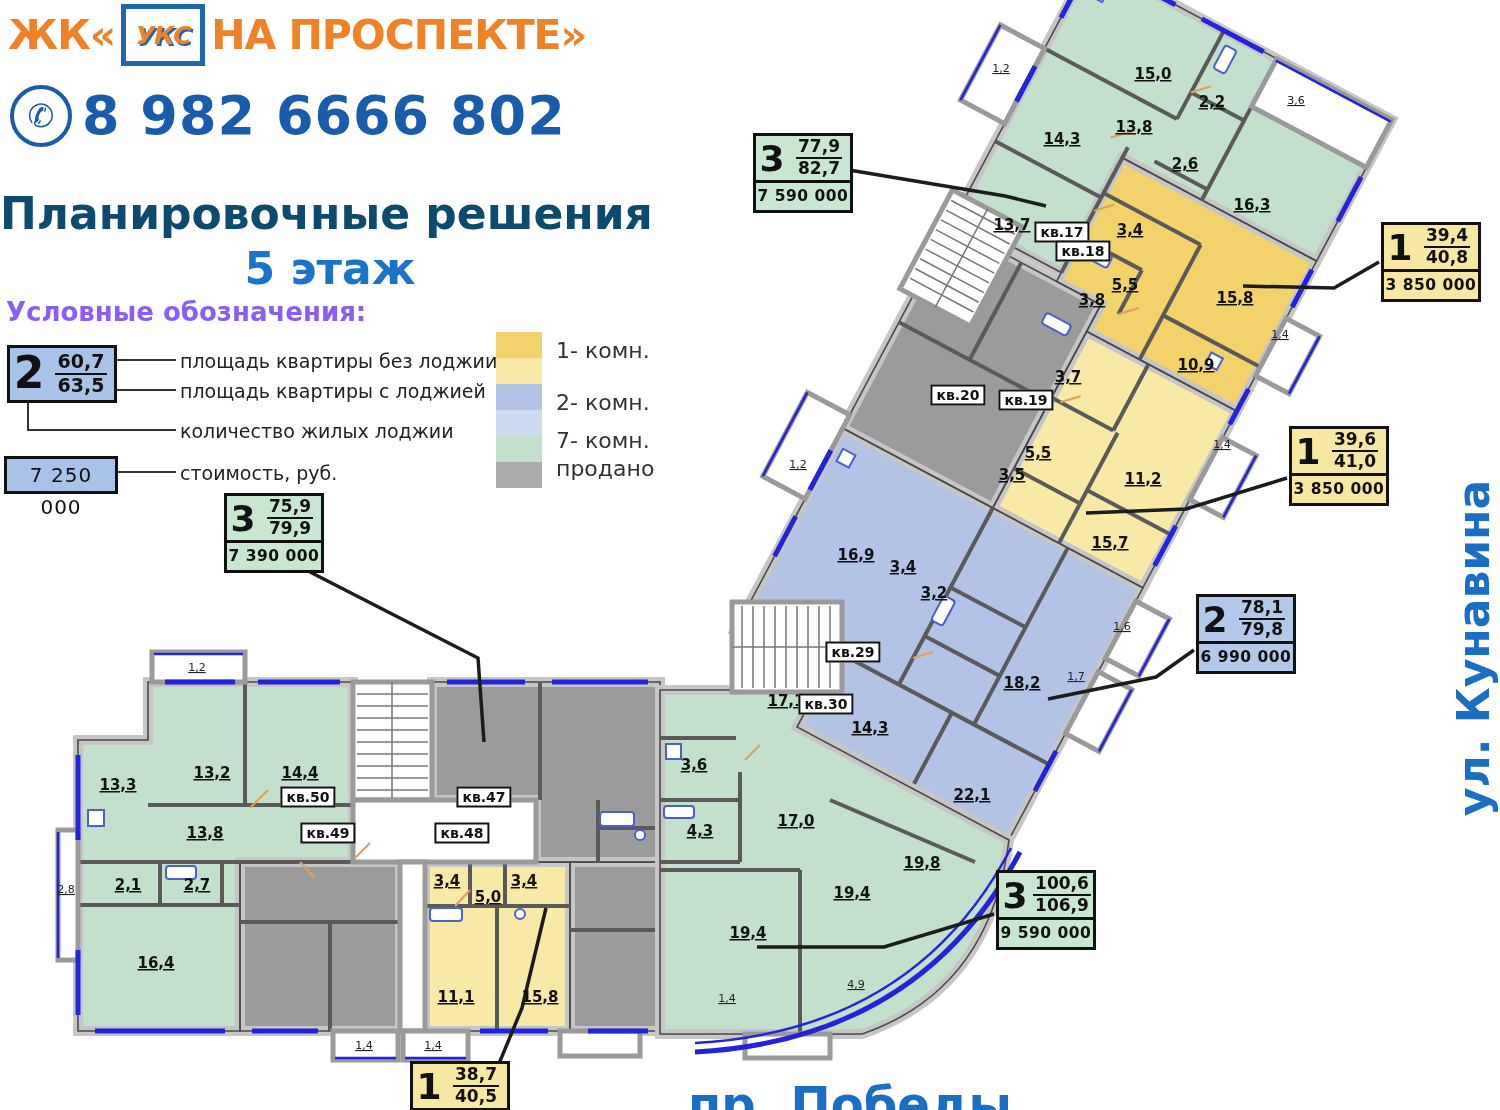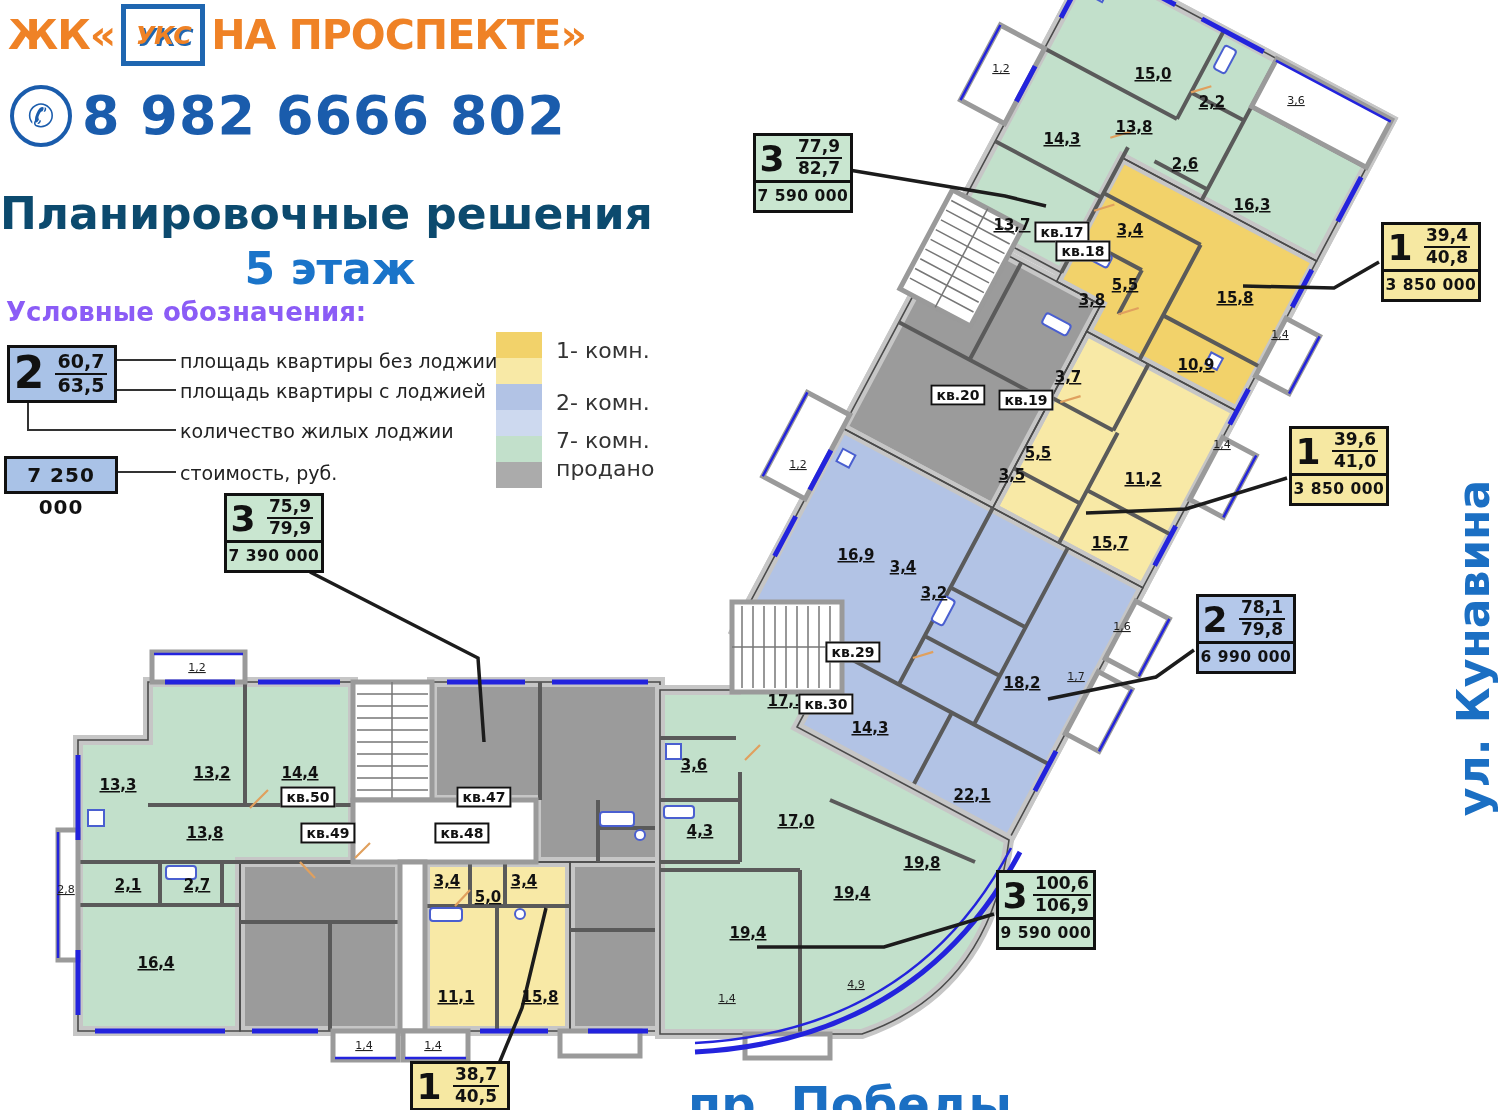--- a/index.html
+++ b/index.html
@@ -21,21 +21,21 @@
   .title1{left:0;top:188px;width:660px;text-align:left;font-size:44px;font-weight:800;color:#0c4a6e;}
   .title2{left:0;top:243px;width:660px;text-align:center;font-size:44px;font-weight:800;color:#1a74c9;}
   
   .lg-head{left:6px;top:297px;font-size:26px;font-weight:800;color:#8b5cf6;}
   .scard{left:7px;top:345px;width:104px;height:52px;border:3px solid #111;display:flex;}
   .snum{width:38px;text-align:center;font-size:44px;font-weight:800;color:#111;line-height:50px;}
   .sfrac{flex:1;display:flex;flex-direction:column;justify-content:center;align-items:center;
          font-size:19px;font-weight:800;color:#111;line-height:1.15;}
   .sfrac .fa{border-bottom:2px solid #111;padding:0 3px;}
   .sprice{left:4px;top:456px;width:108px;height:32px;border:3px solid #111;font-size:20px;
-          font-weight:700;color:#111;text-align:center;line-height:32px;letter-spacing:1px;}
+          font-weight:400;color:#111;text-align:center;line-height:32px;letter-spacing:1px;}
   .lg-lab{font-size:19px;color:#222;white-space:nowrap;}
   .swatch{left:496px;width:46px;height:26px;}
   .lg-type{left:556px;font-size:22px;color:#333;white-space:nowrap;}
   
   .card{position:absolute;width:94px;border:3px solid #111;background:#fff;}
   .card-top{display:flex;height:44px;}
   .card-num{width:32px;text-align:center;font-size:36px;font-weight:800;color:#111;line-height:46px;}
   .card-frac{flex:1;display:flex;flex-direction:column;justify-content:center;align-items:center;
              font-size:17px;font-weight:800;color:#111;line-height:1.15;}
   .card-frac .fa{border-bottom:2px solid #111;padding:0 2px;}

